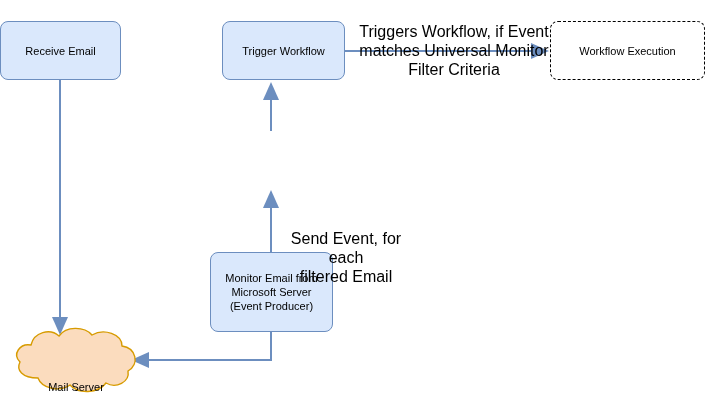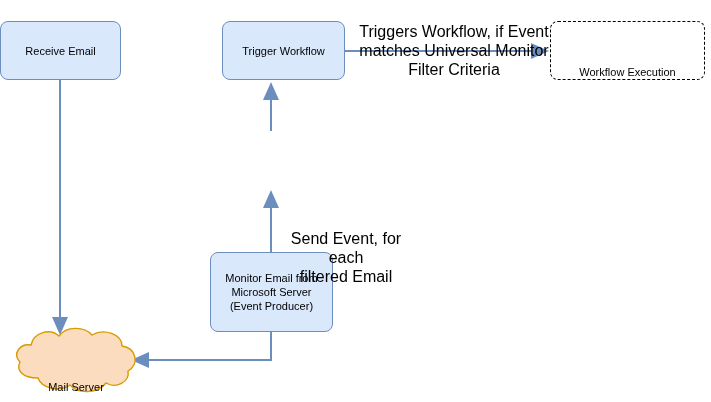--- a/index.html
+++ b/index.html
@@ -114,21 +114,21 @@
   </svg>
 
   <div class="node node-process" style="left:0px; top:21px; width:121px; height:59px;">
     <span class="label">Receive Email</span>
   </div>
 
   <div class="node node-process" style="left:210px; top:21px; width:123px; height:59px;margin-left:12px;">
     <span class="label">Trigger Workflow</span>
   </div>
 
-  <div class="node node-dashed" style="left:550px; top:21px; width:155px; height:59px;align-items:flex-end;">
+  <div class="node node-dashed" style="left:550px; top:21px; width:155px; height:59px;">
     <span class="label">Workflow Execution</span>
   </div>
 
 
   <div class="node node-process" style="left:210px; top:252px; width:123px; height:80px;">
     <span class="label">Monitor Email from
 Microsoft Server
 (Event Producer)</span>
   </div>
 

